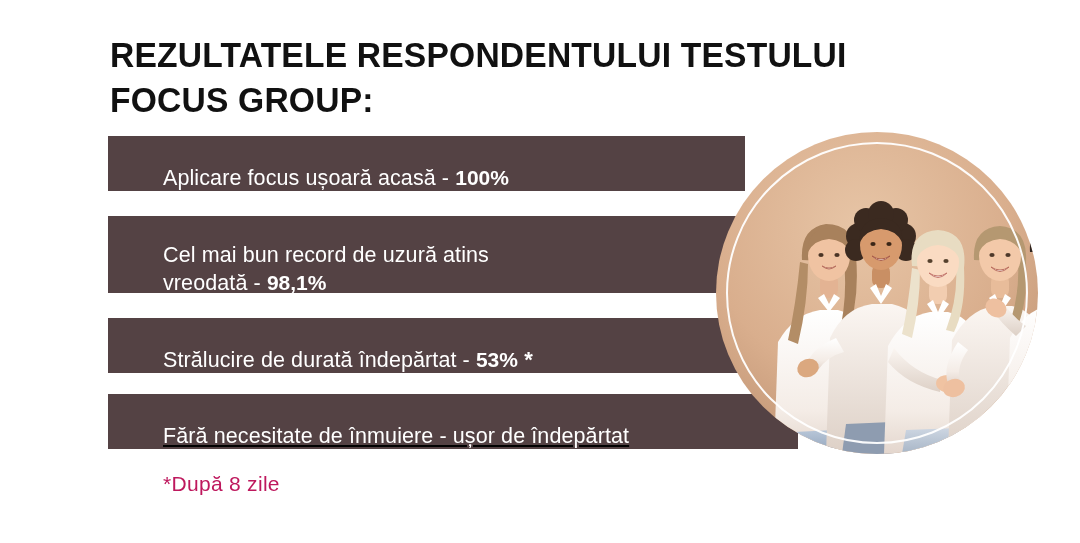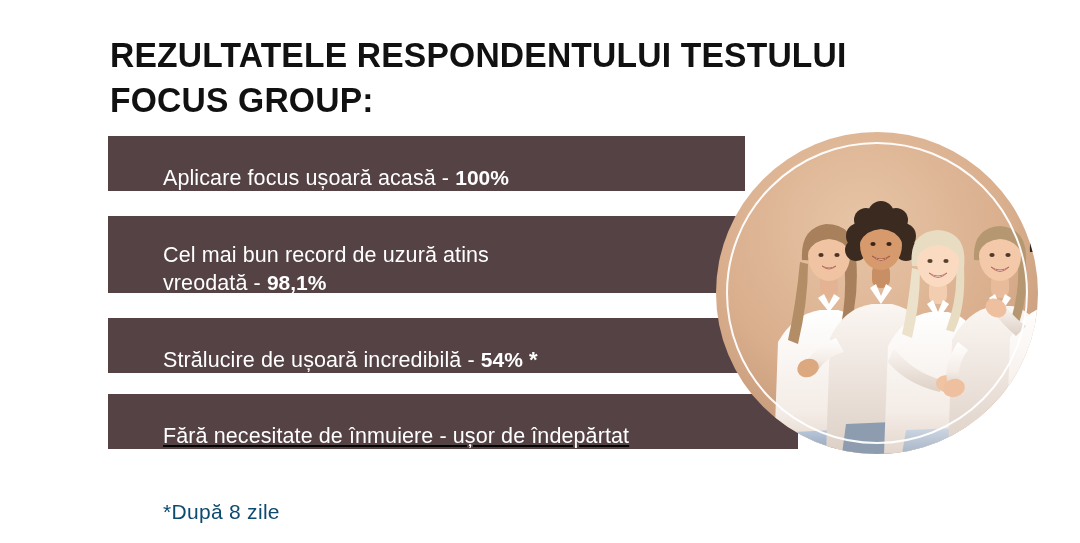--- a/index.html
+++ b/index.html
@@ -80,22 +80,22 @@
   }
   .bar-text .star {
     font-weight: 700;
     font-size: 22px;
   }
 
   
   .footnote {
     position: absolute;
     left: 163px;
-    top: 500px;
-    color: #0c4a6e;
+    top: 472px;
+    color: #be185d;
     font-family: "Liberation Sans", sans-serif;
     font-weight: 300;
     font-size: 21px;
     letter-spacing: 0.3px;
   }
 
   
   .photo-circle {
     position: absolute;
     left: 716px;
@@ -271,21 +271,21 @@
 
     <div class="bar bar-2">
       <div class="bar-text">
         <span>Cel mai bun record de uzură atins
 vreodată - </span><span class="val">98,1%</span><span class="star"></span>
       </div>
     </div>
 
     <div class="bar bar-3">
       <div class="bar-text">
-        <span>Strălucire de ușoară incredibilă - </span><span class="val">54%</span><span class="star"> *</span>
+        <span>Strălucire de durată îndepărtat - </span><span class="val">53%</span><span class="star"> *</span>
       </div>
     </div>
 
     <div class="bar bar-4">
       <div class="bar-text">
         <span>Fără necesitate de înmuiere - ușor de îndepărtat</span><span class="val"></span><span class="star"></span>
       </div>
     </div>
 
   </div>

